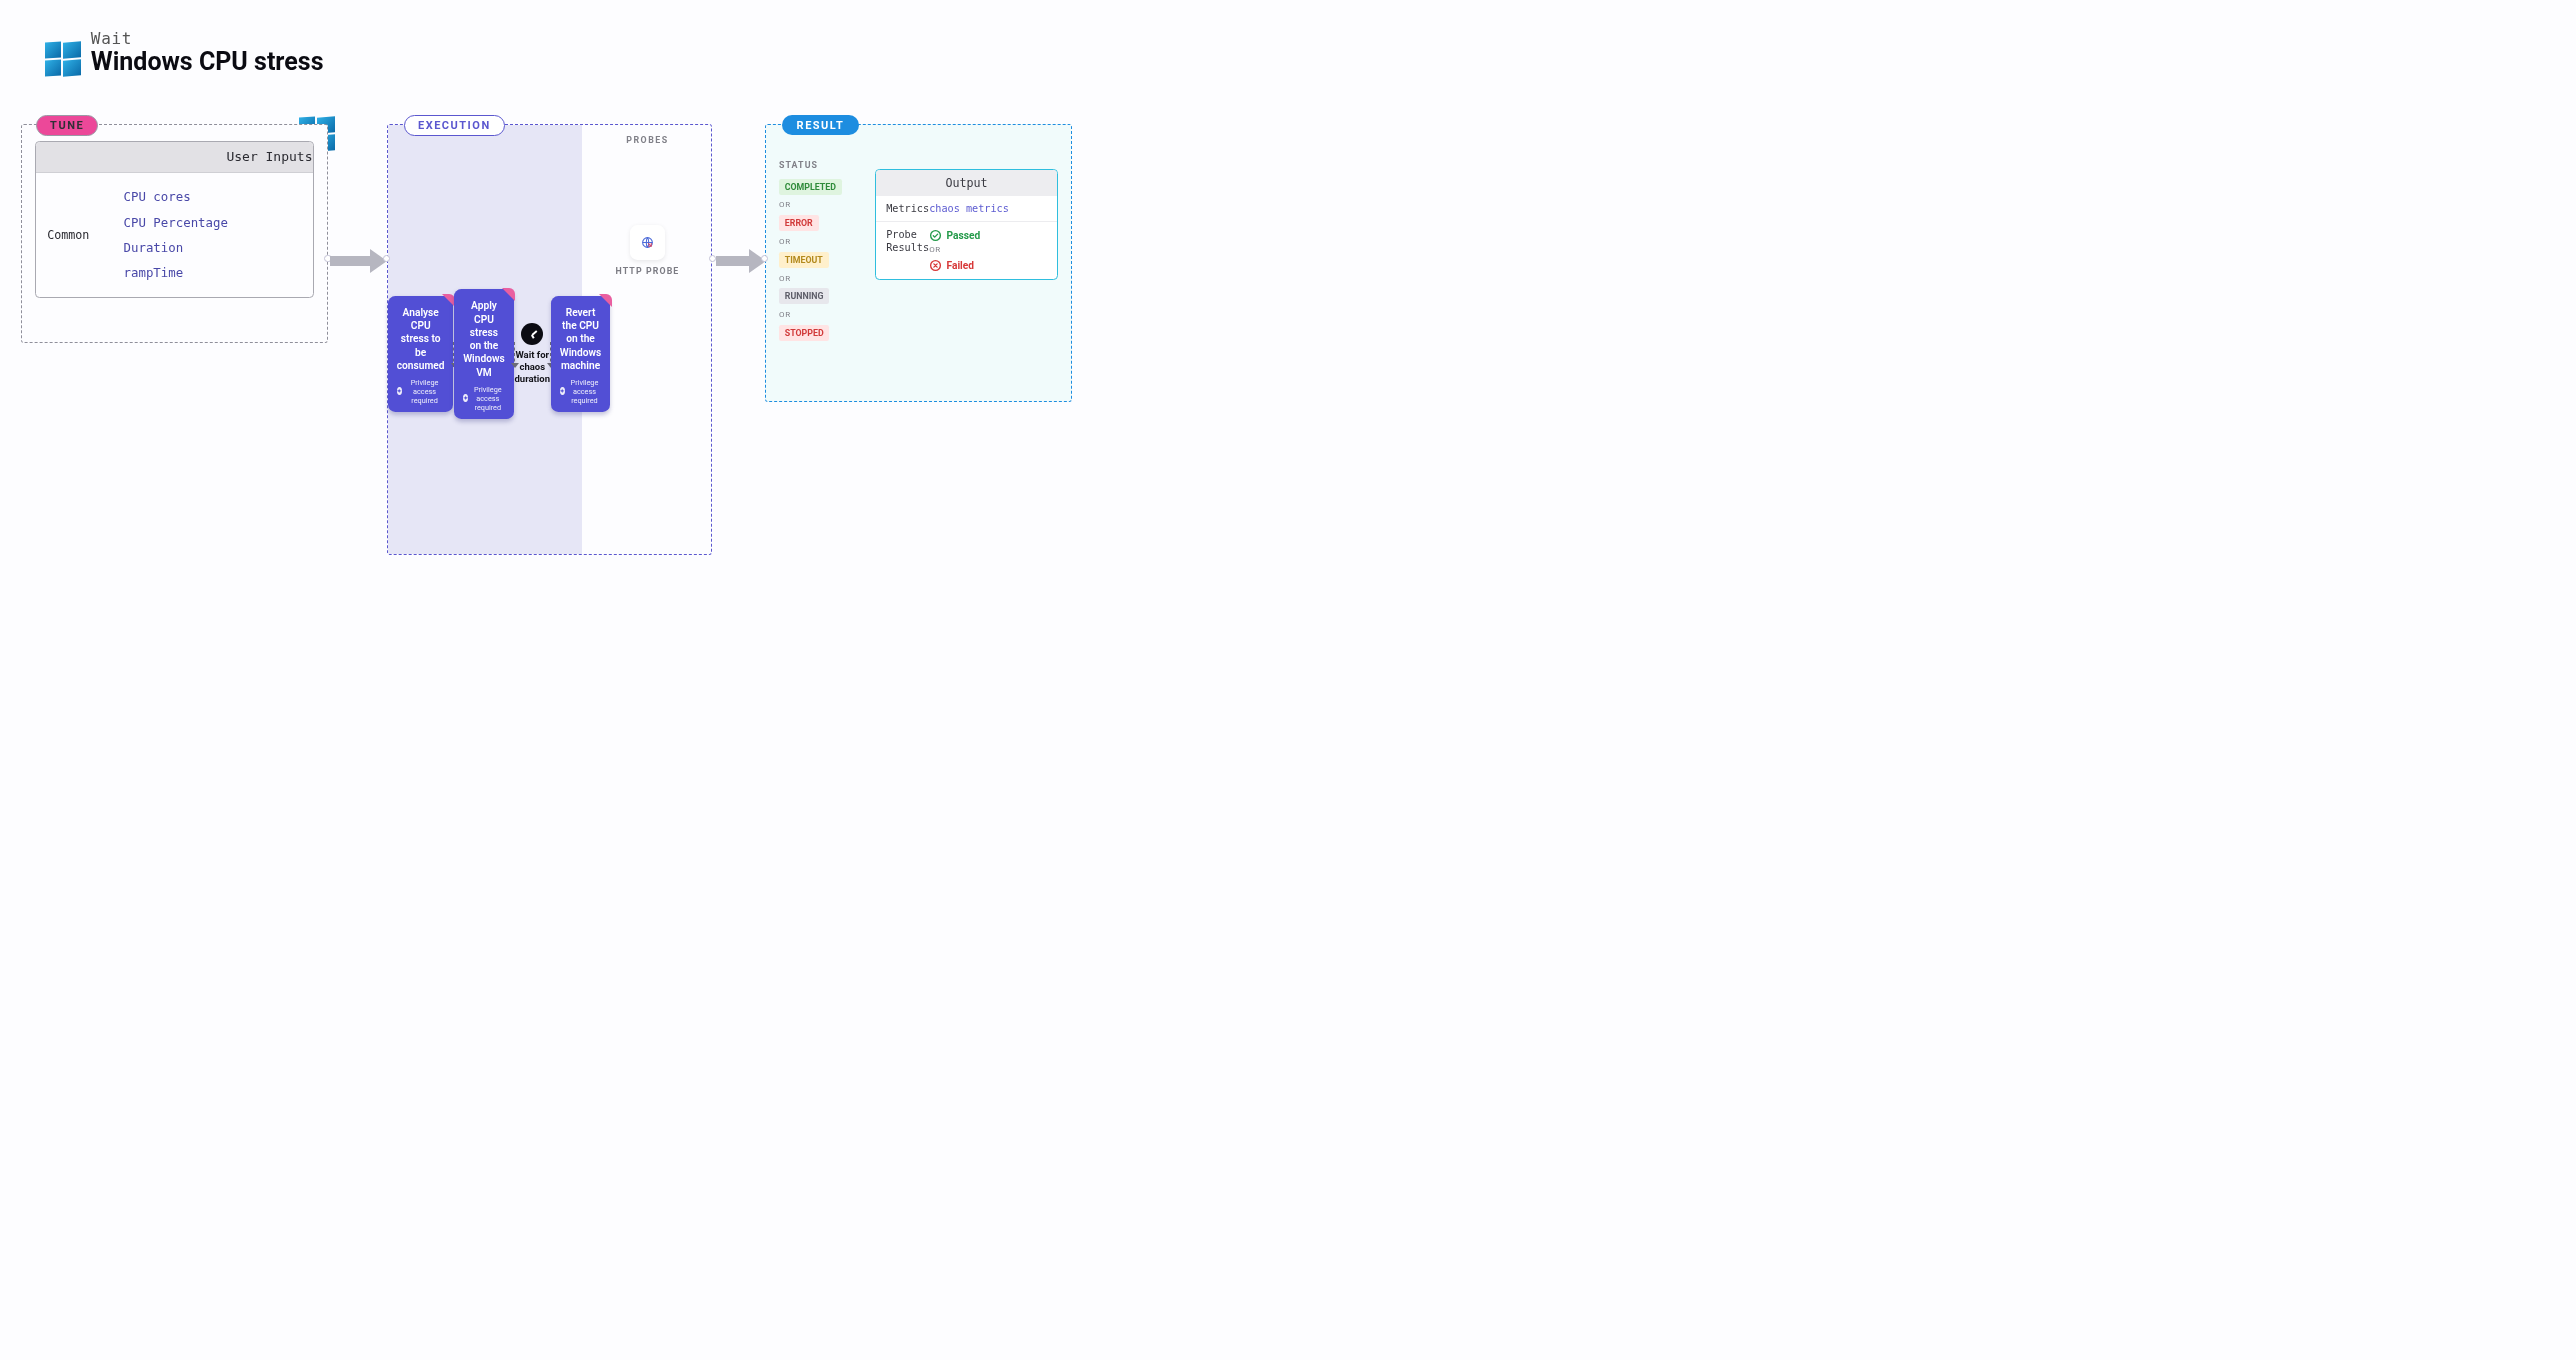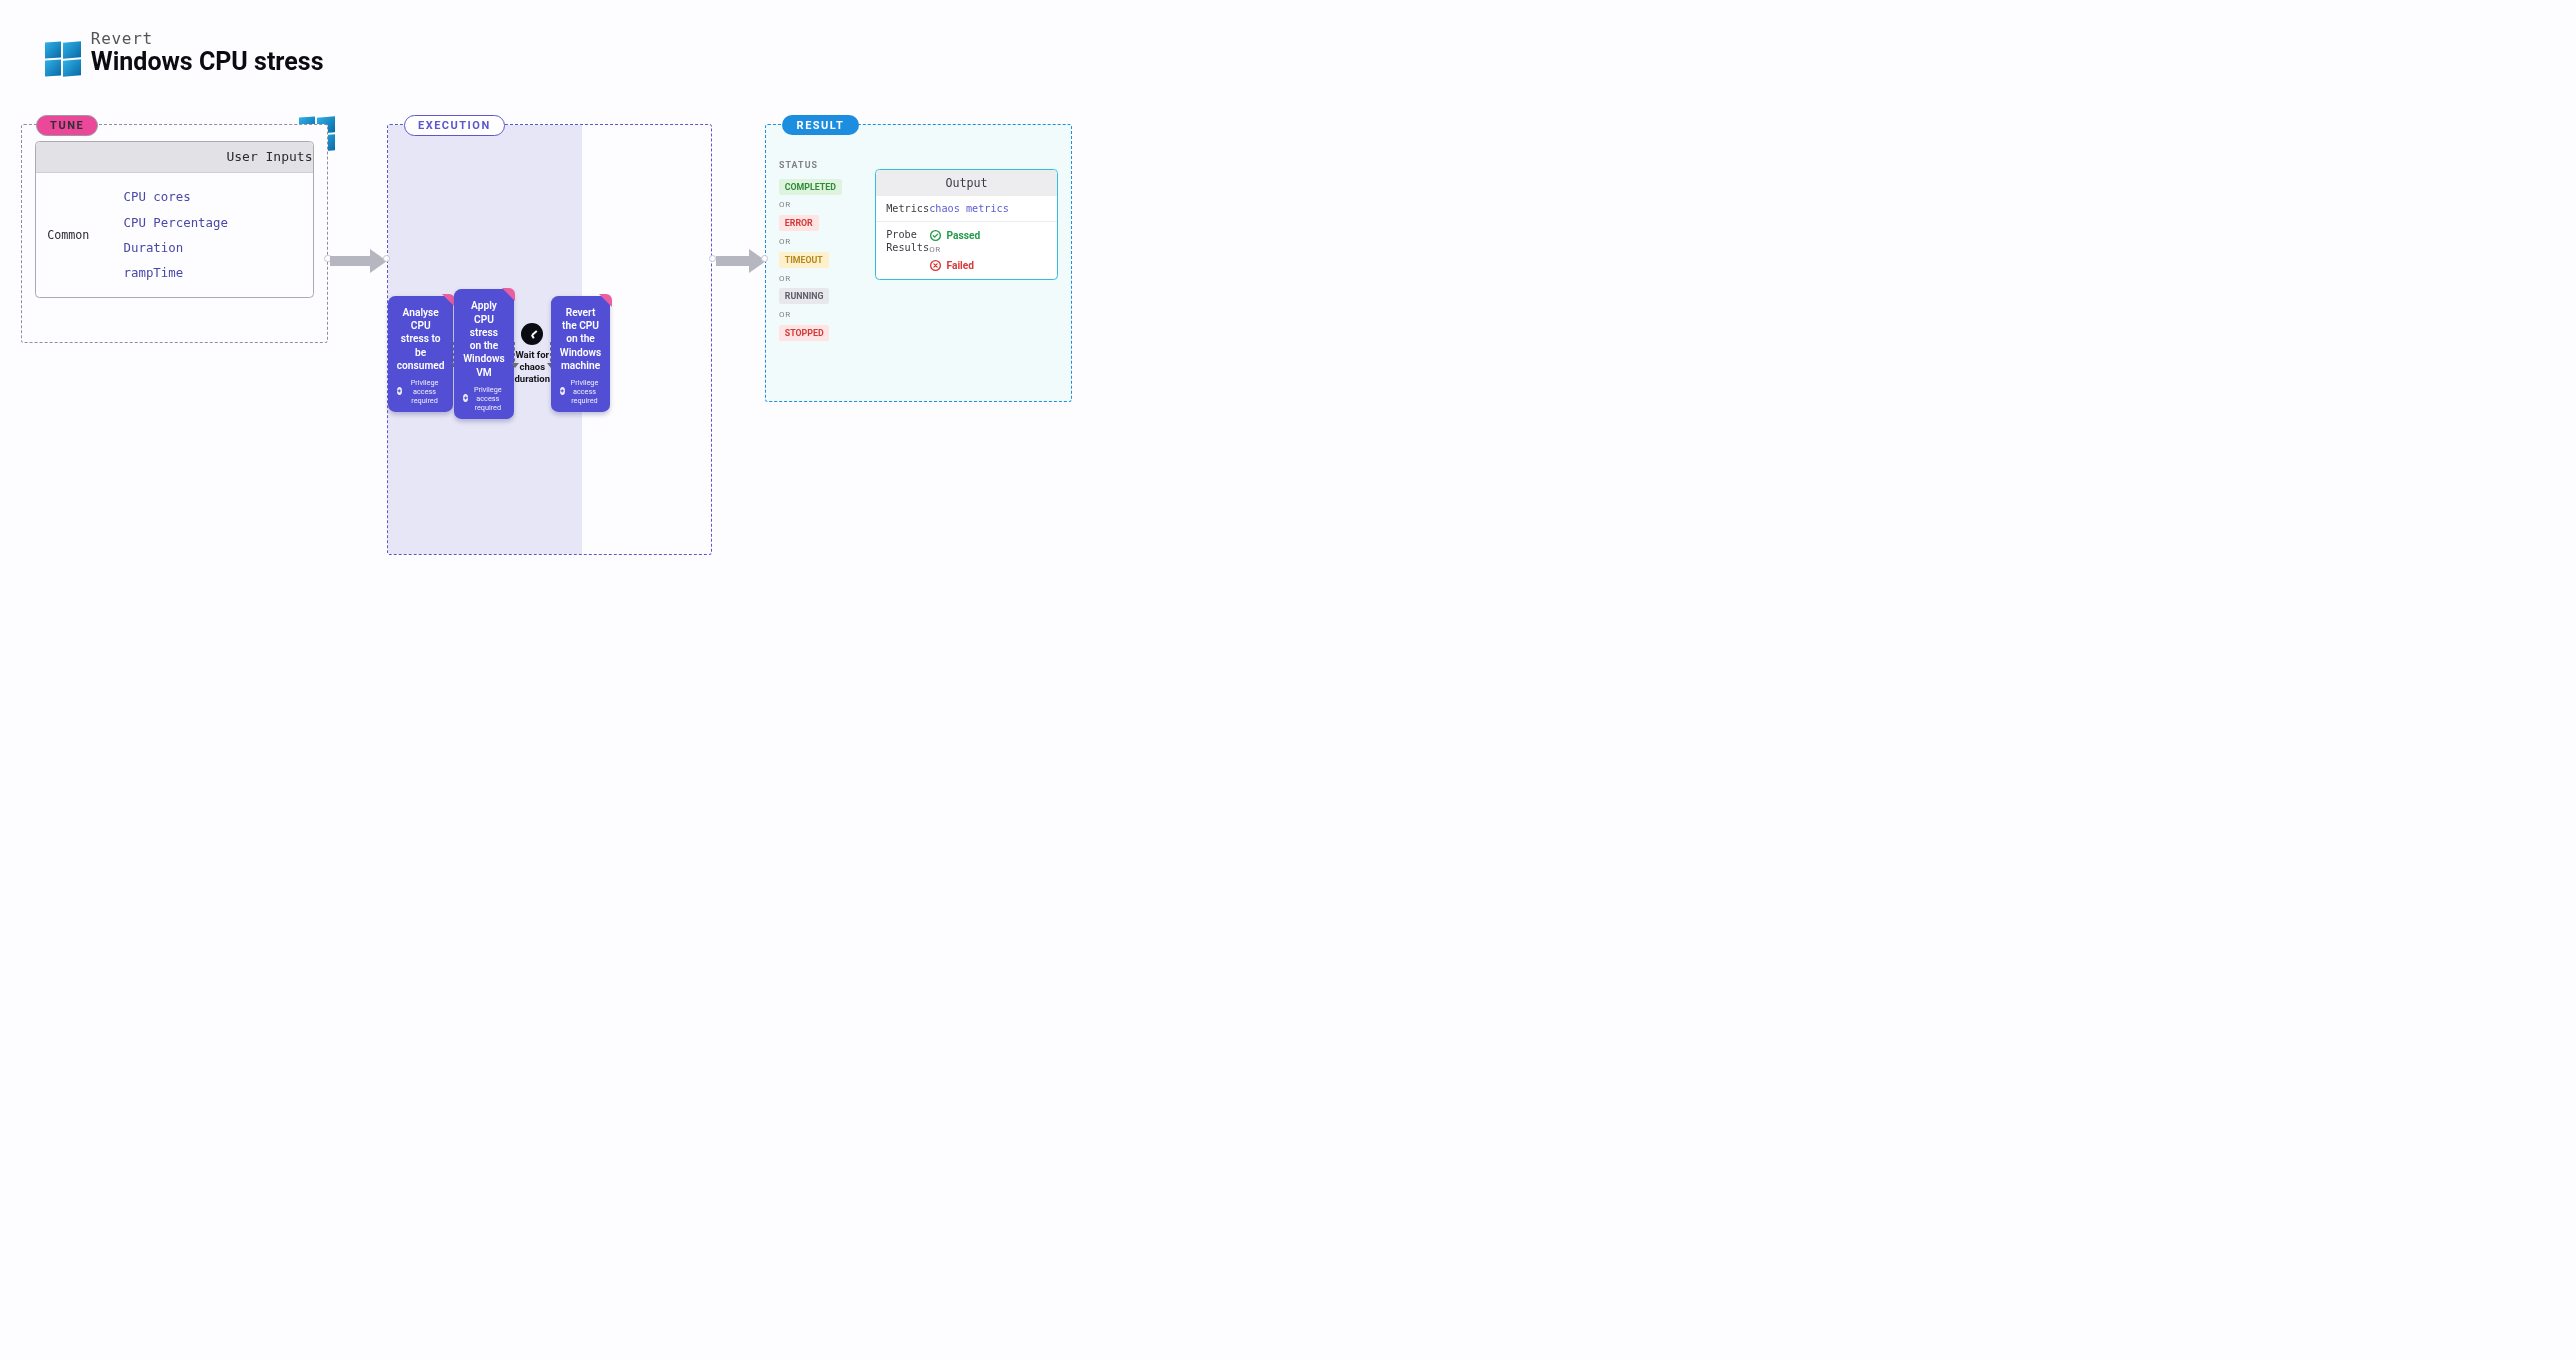--- a/index.html
+++ b/index.html
@@ -108,21 +108,21 @@
 <body>
 
 <div class="header">
   <div class="win-logo">
     <div class="pane tl"></div>
       <div class="pane tr"></div>
       <div class="pane bl"></div>
       <div class="pane br"></div>
   </div>
   <div class="header-text">
-    <div class="eyebrow mono">Revert</div>
+    <div class="eyebrow mono">Wait</div>
     <div class="title">Windows CPU stress</div>
   </div>
 </div>
 
 <div id="tune-logo" class="win-logo">
   <div class="pane tl"></div>
     <div class="pane tr"></div>
     <div class="pane bl"></div>
     <div class="pane br"></div>
 </div>
@@ -178,20 +178,31 @@
     <div class="step-card">
       <div class="corner"></div>
       <div class="step-title">Revert the CPU on the Windows machine</div>
       <div class="step-sub">
           <span class="dot">✦</span>
           <span>Privilege access required</span>
         </div>
     </div>
   </div>
 
+  <div class="probes">
+    <div class="probes-label">PROBES</div>
+    <div class="probe-icon">
+      <svg class="ic" viewBox="0 0 24 24" width="19" height="19">
+          <circle cx="12" cy="12" r="9" fill="none" stroke="#4d6bd8" stroke-width="2"></circle>
+          <path d="M3 12h18M12 3c3 3 3 15 0 18M12 3c-3 3-3 15 0 18" fill="none" stroke="#4d6bd8" stroke-width="2"></path>
+          <path d="M13 13l6 6M13 19h6v-6" fill="none" stroke="#d14a6c" stroke-width="2"></path>
+        </svg>
+    </div>
+    <div class="probe-name">HTTP PROBE</div>
+  </div>
 
   <div class="node-dot" style="right:-5.1px;top:130px"></div>
 </div>
 
 <div id="arrow2" class="arrow"></div>
 
 <div id="result">
   <div id="result-pill">RESULT</div>
   <div class="node-dot" style="left:-5.1px;top:130px"></div>
 

